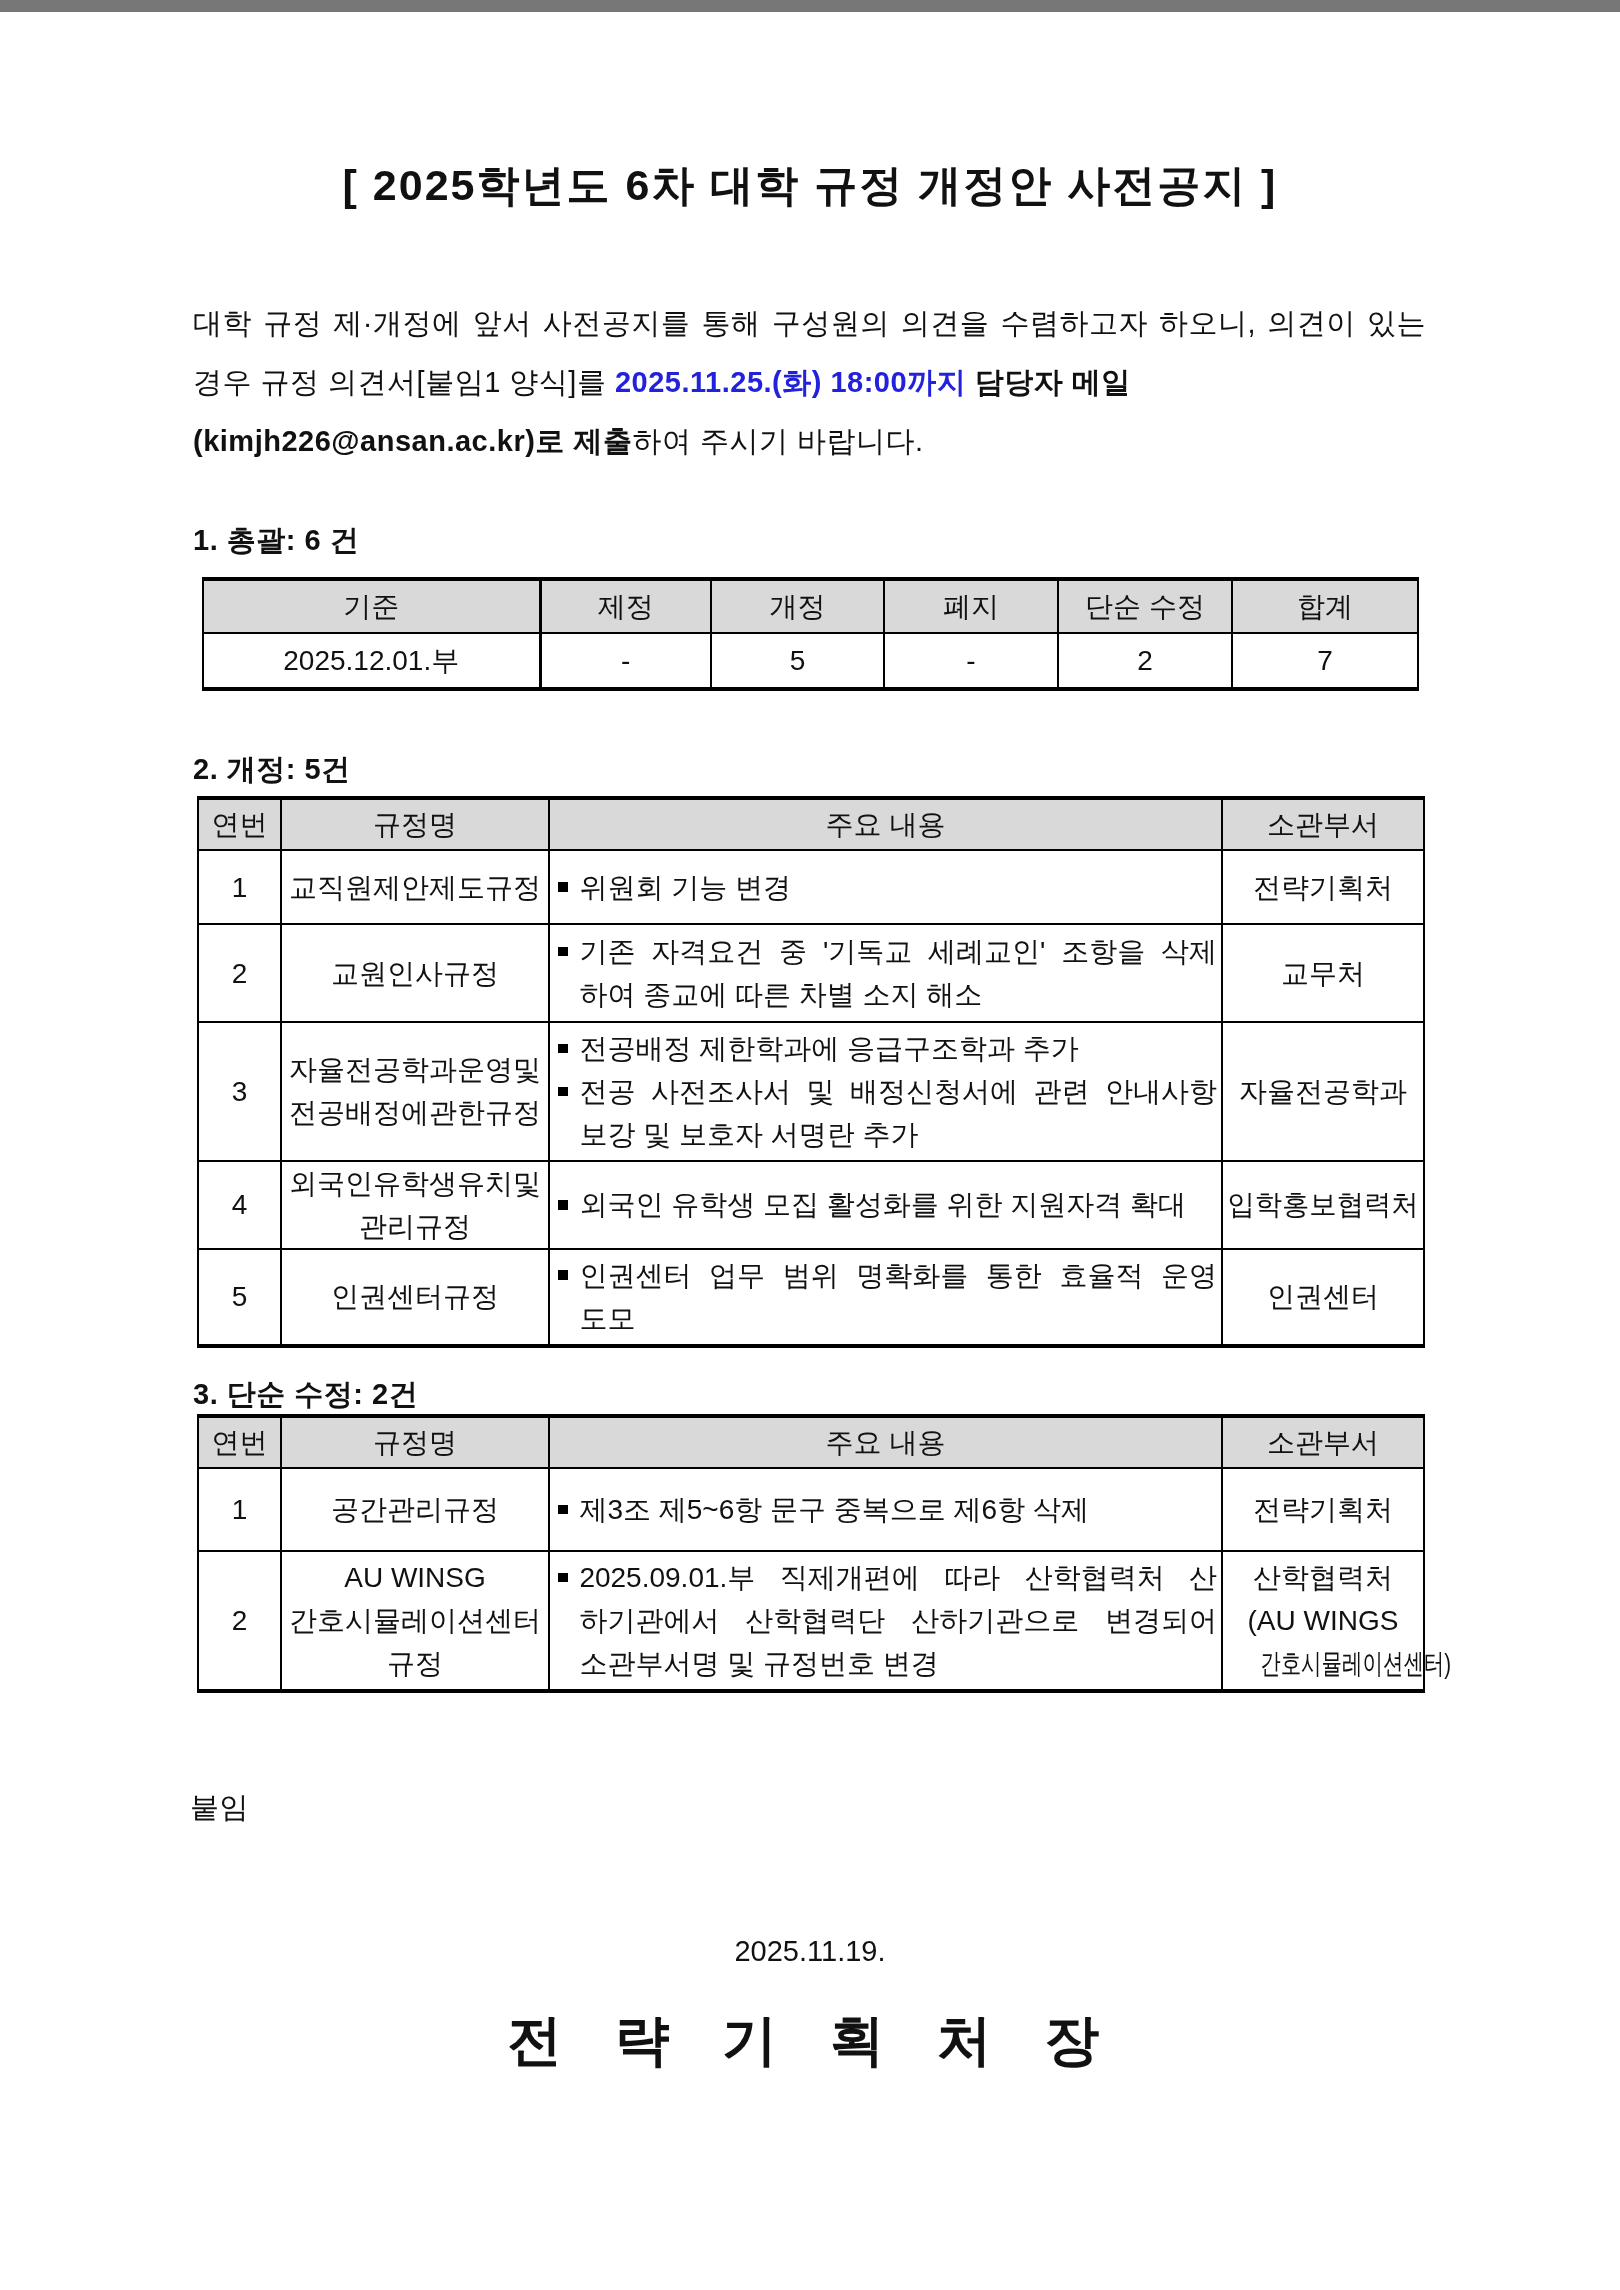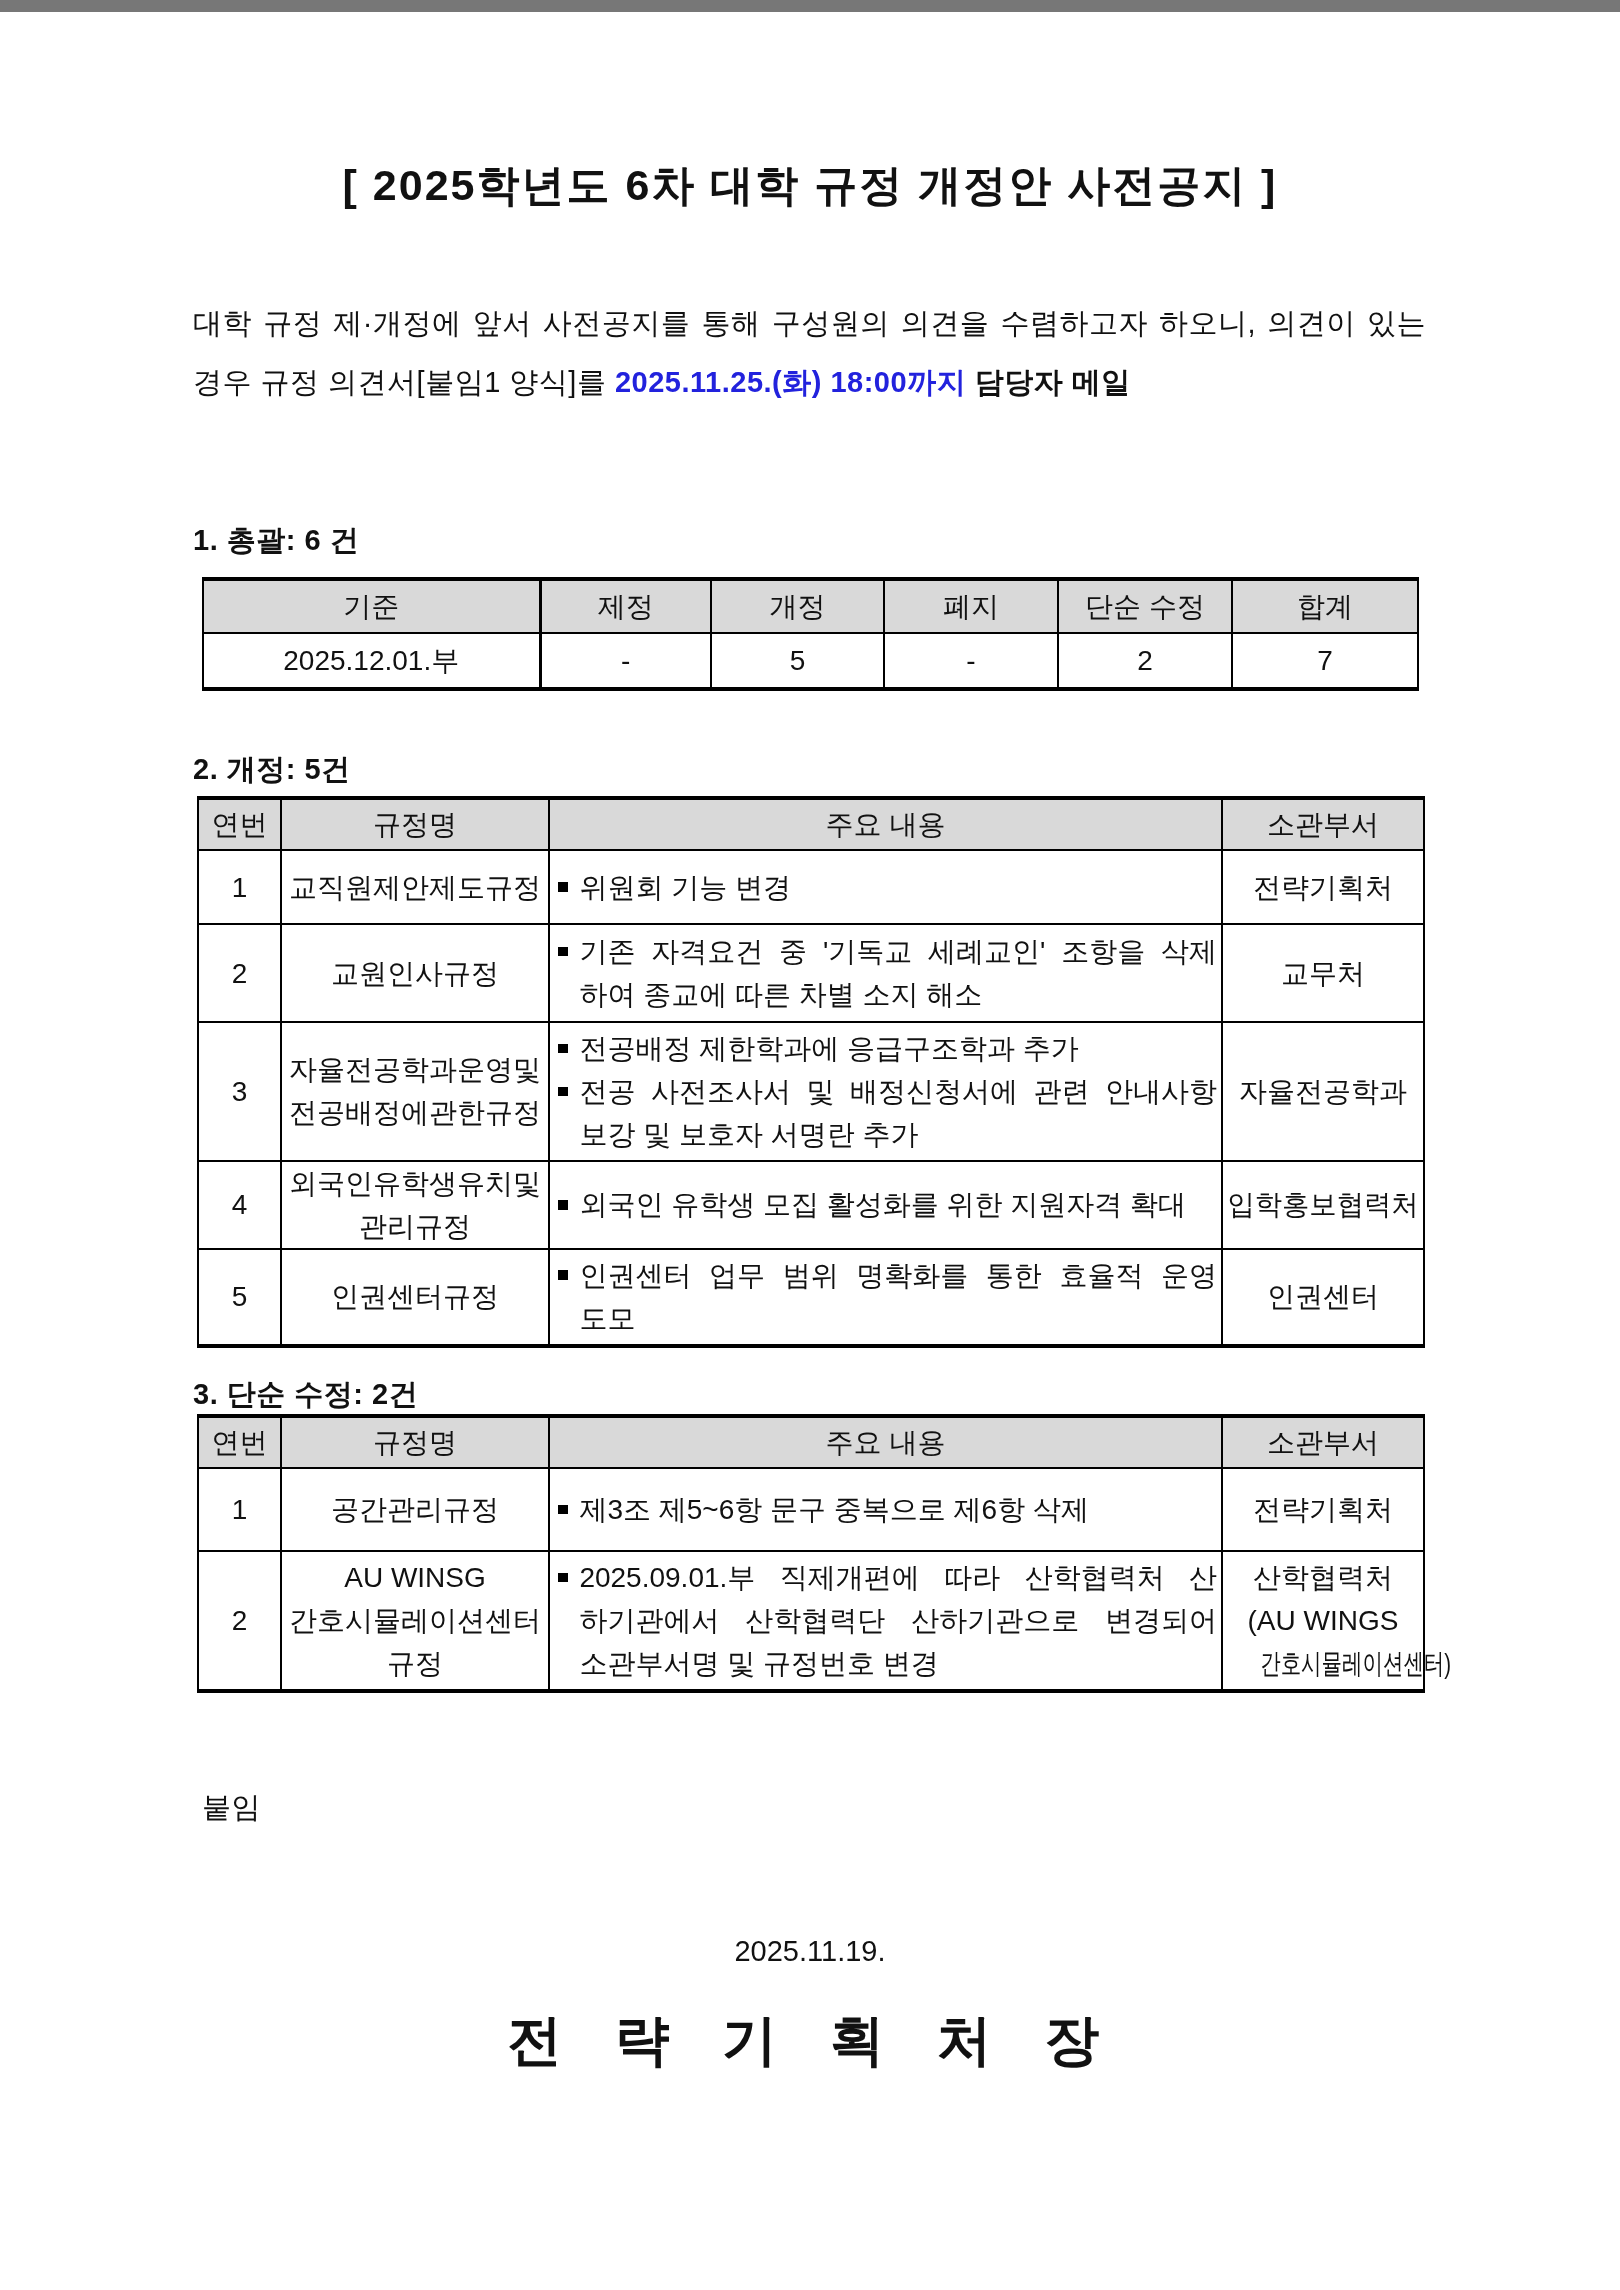--- a/index.html
+++ b/index.html
@@ -67,21 +67,21 @@
   #table3 tbody tr:nth-child(2){height:132px;}
   td.c-items{text-align:left;padding:3.9px 3.9px 3.9px 0;}
   .item{display:flex;align-items:flex-start;}
   .bullet{flex:0 0 9.8px;width:9.8px;height:9.8px;background:#000;margin:16.7px 11.8px 0 7.8px;}
   .itext{flex:1;min-width:0;}
   .itext div{line-height:43px;}
   .c-name div,.c-dept div{line-height:43px;}
   .fitline{display:inline-block;white-space:nowrap;}
   
   .attach{
-    position:absolute;top:1764px;left:202px;width:1255px;
+    position:absolute;top:1764px;left:190px;width:1255px;
     font-size:29px;line-height:63px;letter-spacing:0.5px;
   }
   .attach-row{display:flex;}
   .attach-label{flex:0 0 96px;}
   .date-line{
     position:absolute;top:1923px;left:0;width:100%;
     text-align:center;font-size:29px;
   }
   .signer-line{
     position:absolute;top:1992px;left:0;width:100%;
@@ -91,20 +91,21 @@
 </head>
 <body>
 
 <div class="page">
 
   <div class="doc-title">[ 2025학년도 6차 대학 규정 개정안 사전공지 ]</div>
 
   <div class="intro">
     <div class="intro-line jfull">대학 규정 제·개정에 앞서 사전공지를 통해 구성원의 의견을 수렴하고자 하오니, 의견이 있는</div>
     <div class="intro-line"><span>경우 규정 의견서[붙임1 양식]를 </span><span class="deadline">2025.11.25.(화) 18:00까지</span><span class="b"> 담당자 메일</span></div>
+    <div class="intro-line"><span class="b">(kimjh226@ansan.ac.kr)로 제출</span><span>하여 주시기 바랍니다.</span></div>
   </div>
 
   <div class="sec-heading" id="h1">1. 총괄: 6 건</div>
 
   <table id="table1">
     <colgroup>
       <col style="width:337px">
         <col style="width:171px">
         <col style="width:173px">
       <col style="width:174px">

